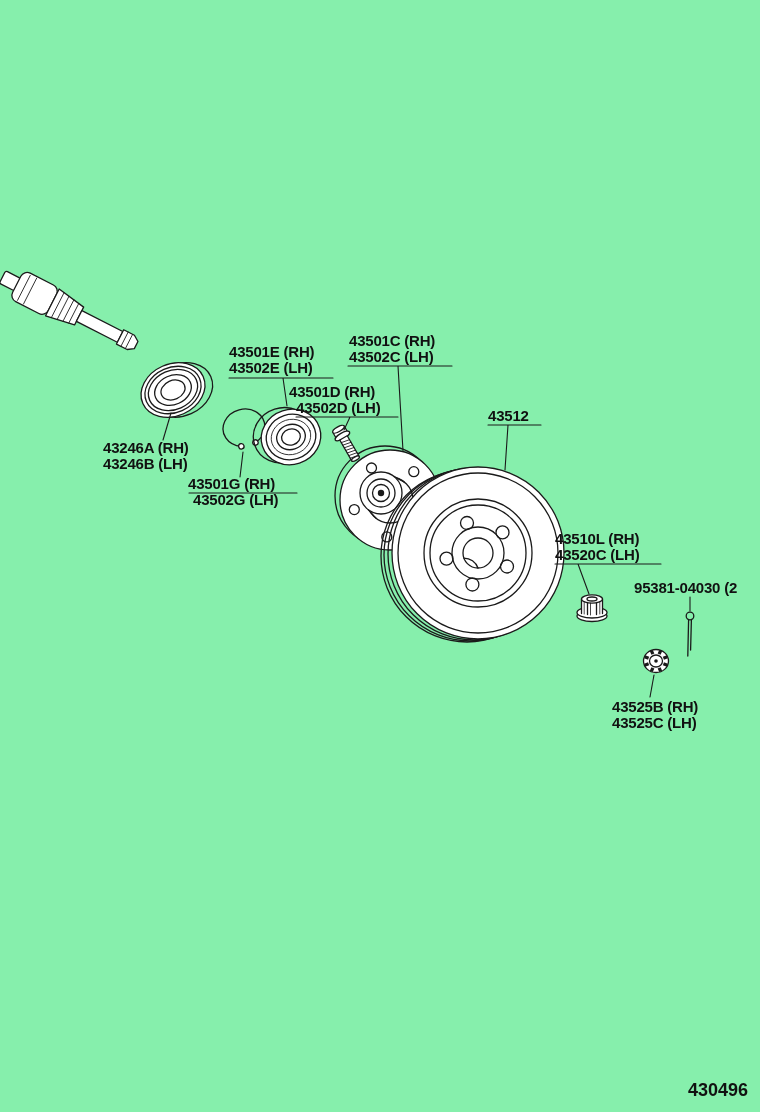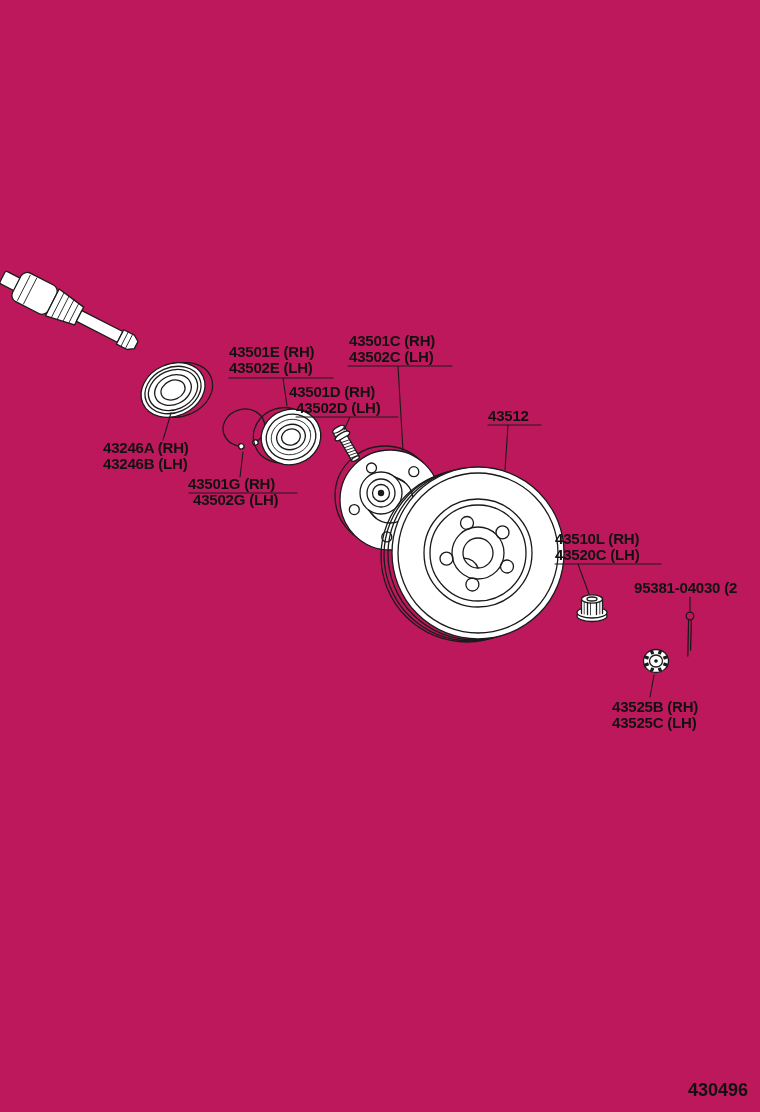--- a/index.html
+++ b/index.html
@@ -1,16 +1,16 @@
 <!DOCTYPE html>
 <html><head>
 <meta charset="utf-8">
 <style>
   html,body{margin:0;padding:0;background:#ffffff;}
-  .canvas{position:relative;width:760px;height:1112px;background:#be185d;overflow:hidden;
+  .canvas{position:relative;width:760px;height:1112px;background:#86efac;overflow:hidden;
           font-family:"Liberation Sans",sans-serif;}
   .ln{fill:none;stroke:#1a1a1a;stroke-width:1.3;stroke-linecap:round;}
   .fw{fill:#ffffff;stroke:#1a1a1a;stroke-width:1.3;stroke-linejoin:round;}
   .thin{fill:none;stroke:#1a1a1a;stroke-width:0.8;stroke-linecap:round;}
   .ldr{fill:none;stroke:#1a1a1a;stroke-width:1.1;stroke-linecap:round;}
   .tooth{stroke:#1a1a1a;stroke-width:3.2;stroke-linecap:butt;}
   .dk{fill:#1a1a1a;}
   .lbl{font-family:"Liberation Sans",sans-serif;font-weight:700;font-size:15px;fill:#111111;letter-spacing:-0.2px;}
   .dnum{font-family:"Liberation Sans",sans-serif;font-weight:700;font-size:18px;fill:#111111;}
 </style>

